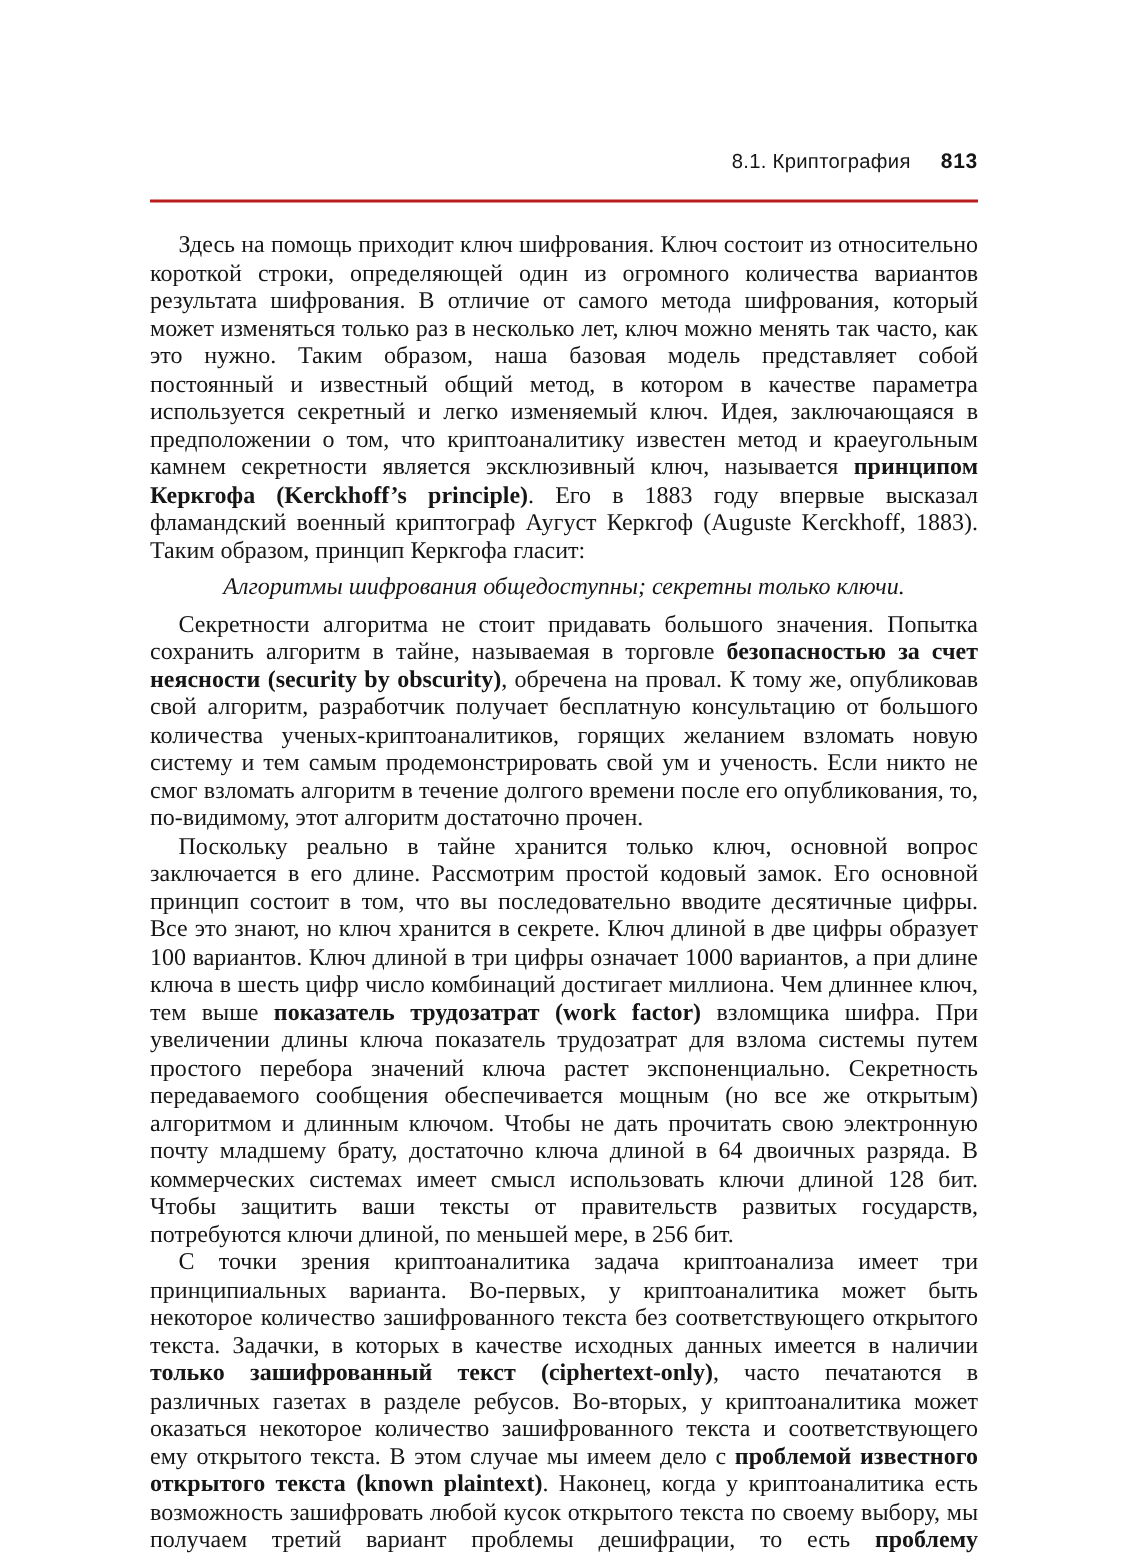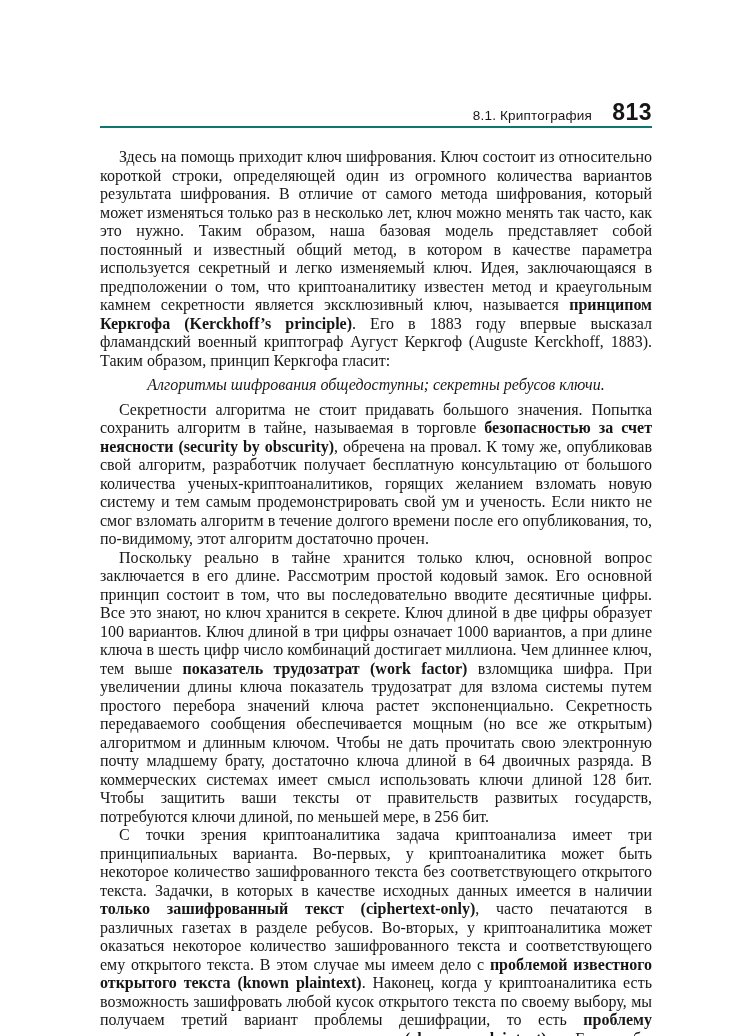--- a/index.html
+++ b/index.html
@@ -19,29 +19,29 @@
     position: absolute;
     left: 100px;
     top: 99px;
     width: 552px;
   }
   .running-head {
     display: flex;
     justify-content: flex-end;
     align-items: baseline;
     font-family: "Liberation Sans", sans-serif;
-    padding-bottom: 0;
-    border-bottom: 2px solid #0f766e;
+    padding-bottom: 18px;
+    border-bottom: 2px solid #b91c1c;
   }
   .running-head .sec {
     font-size: 13.5px;
     letter-spacing: 0.2px;
   }
   .running-head .pnum {
-    font-size: 23px;
+    font-size: 14px;
     font-weight: 700;
     margin-left: 20px;
     letter-spacing: 0.5px;
   }
   .body-text {
     margin-top: 20px;
     font-family: "Liberation Serif", serif;
     font-size: 16px;
     line-height: 18.5px;
     text-align: justify;
@@ -68,21 +68,21 @@
 
     <div class="running-head">
       <span class="sec">8.1. Криптография</span>
       <span class="pnum">813</span>
     </div>
 
     <div class="body-text">
 
       <p class="para"><span>Здесь на помощь приходит ключ шифрования. Ключ состоит из относительно короткой строки, определяющей один из огромного количества вариантов результата шифрования. В отличие от самого метода шифрования, который может изменяться только раз в несколько лет, ключ можно менять так часто, как это нужно. Таким образом, наша базовая модель представляет собой постоянный и известный общий метод, в котором в качестве параметра используется секретный и легко изменяемый ключ. Идея, заключающаяся в предположении о том, что криптоаналитику известен метод и краеугольным камнем секретности является эксклюзивный ключ, называется </span><b>принципом Керкгофа (Kerckhoff’s principle)</b><span>. Его в 1883 году впервые высказал фламандский военный криптограф Аугуст Керкгоф (Auguste Kerckhoff, 1883). Таким образом, принцип Керкгофа гласит:</span></p>
 
-      <p class="epigraph">Алгоритмы шифрования общедоступны; секретны ребусов ключи.</p>
+      <p class="epigraph">Алгоритмы шифрования общедоступны; секретны только ключи.</p>
 
       <p class="para"><span>Секретности алгоритма не стоит придавать большого значения. Попытка сохранить алгоритм в тайне, называемая в торговле </span><b>безопасностью за счет неясности (security by obscurity)</b><span>, обречена на провал. К тому же, опубликовав свой алгоритм, разработчик получает бесплатную консультацию от большого количества ученых-криптоаналитиков, горящих желанием взломать новую систему и тем самым продемонстрировать свой ум и ученость. Если никто не смог взломать алгоритм в течение долгого времени после его опубликования, то, по-видимому, этот алгоритм достаточно прочен.</span></p>
 
       <p class="para"><span>Поскольку реально в тайне хранится только ключ, основной вопрос заключается в его длине. Рассмотрим простой кодовый замок. Его основной принцип состоит в том, что вы последовательно вводите десятичные цифры. Все это знают, но ключ хранится в секрете. Ключ длиной в две цифры образует 100 вариантов. Ключ длиной в три цифры означает 1000 вариантов, а при длине ключа в шесть цифр число комбинаций достигает миллиона. Чем длиннее ключ, тем выше </span><b>показатель трудозатрат (work factor)</b><span> взломщика шифра. При увеличении длины ключа показатель трудозатрат для взлома системы путем простого перебора значений ключа растет экспоненциально. Секретность передаваемого сообщения обеспечивается мощным (но все же открытым) алгоритмом и длинным ключом. Чтобы не дать прочитать свою электронную почту младшему брату, достаточно ключа длиной в 64 двоичных разряда. В коммерческих системах имеет смысл использовать ключи длиной 128 бит. Чтобы защитить ваши тексты от правительств развитых государств, потребуются ключи длиной, по меньшей мере, в 256 бит.</span></p>
 
       <p class="para"><span>С точки зрения криптоаналитика задача криптоанализа имеет три принципиальных варианта. Во-первых, у криптоаналитика может быть некоторое количество зашифрованного текста без соответствующего открытого текста. Задачки, в которых в качестве исходных данных имеется в наличии </span><b>только зашифрованный текст (ciphertext-only)</b><span>, часто печатаются в различных газетах в разделе ребусов. Во-вторых, у криптоаналитика может оказаться некоторое количество зашифрованного текста и соответствующего ему открытого текста. В этом случае мы имеем дело с </span><b>проблемой известного открытого текста (known plaintext)</b><span>. Наконец, когда у криптоаналитика есть возможность зашифровать любой кусок открытого текста по своему выбору, мы получаем третий вариант проблемы дешифрации, то есть </span><b>проблему произвольного открытого текста (chosen plaintext)</b><span>. Если бы криптоаналитикам было позволено</span></p>
 
     </div>
   </div>
 </div>

